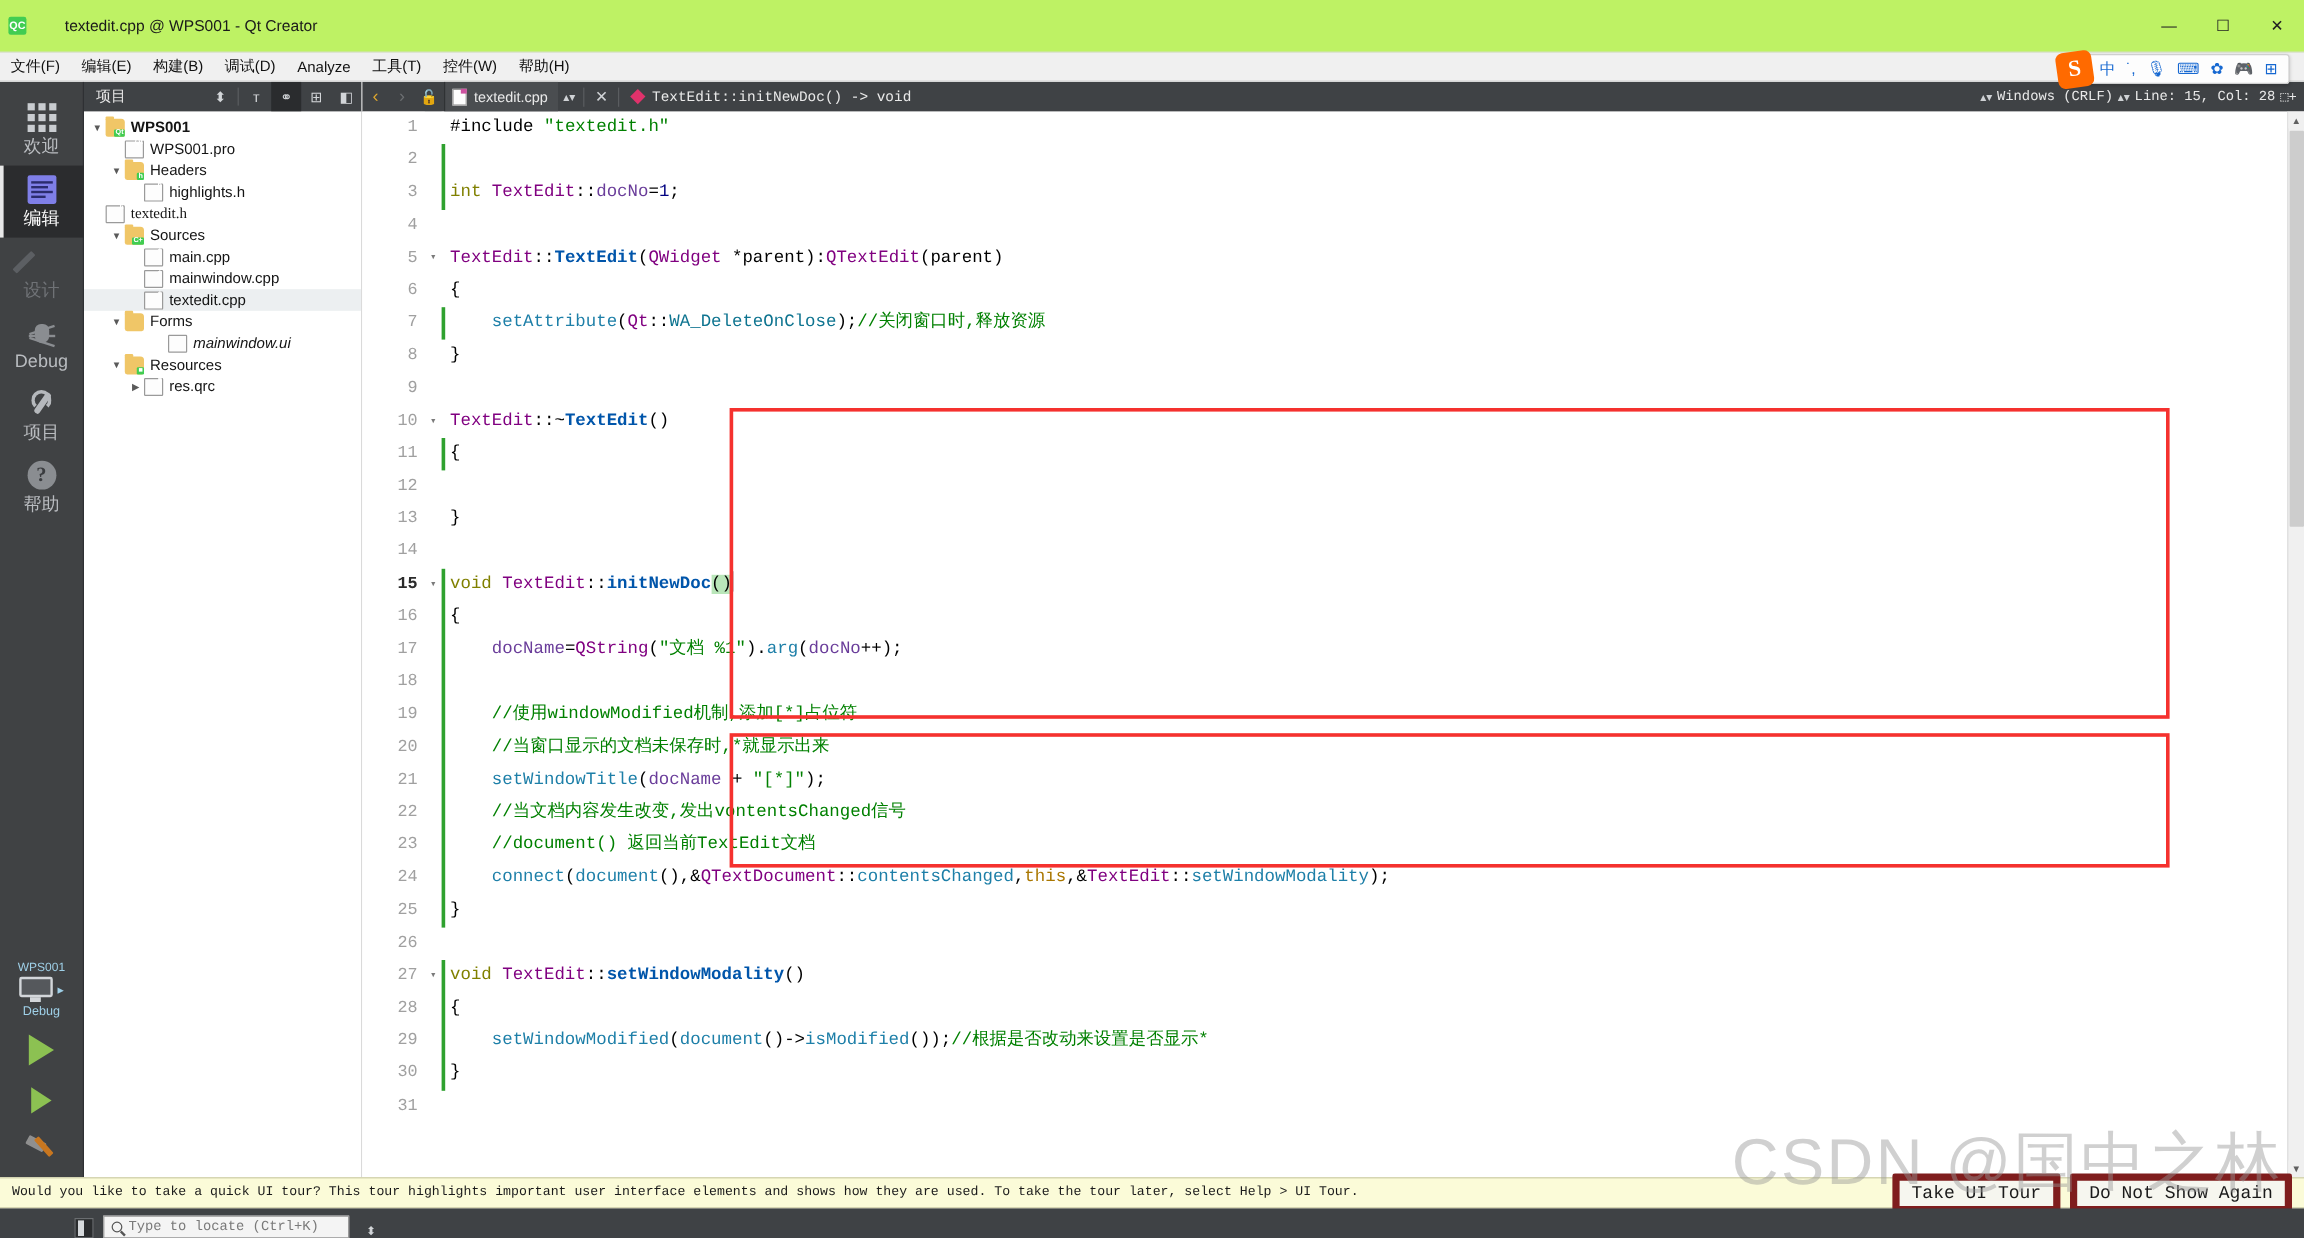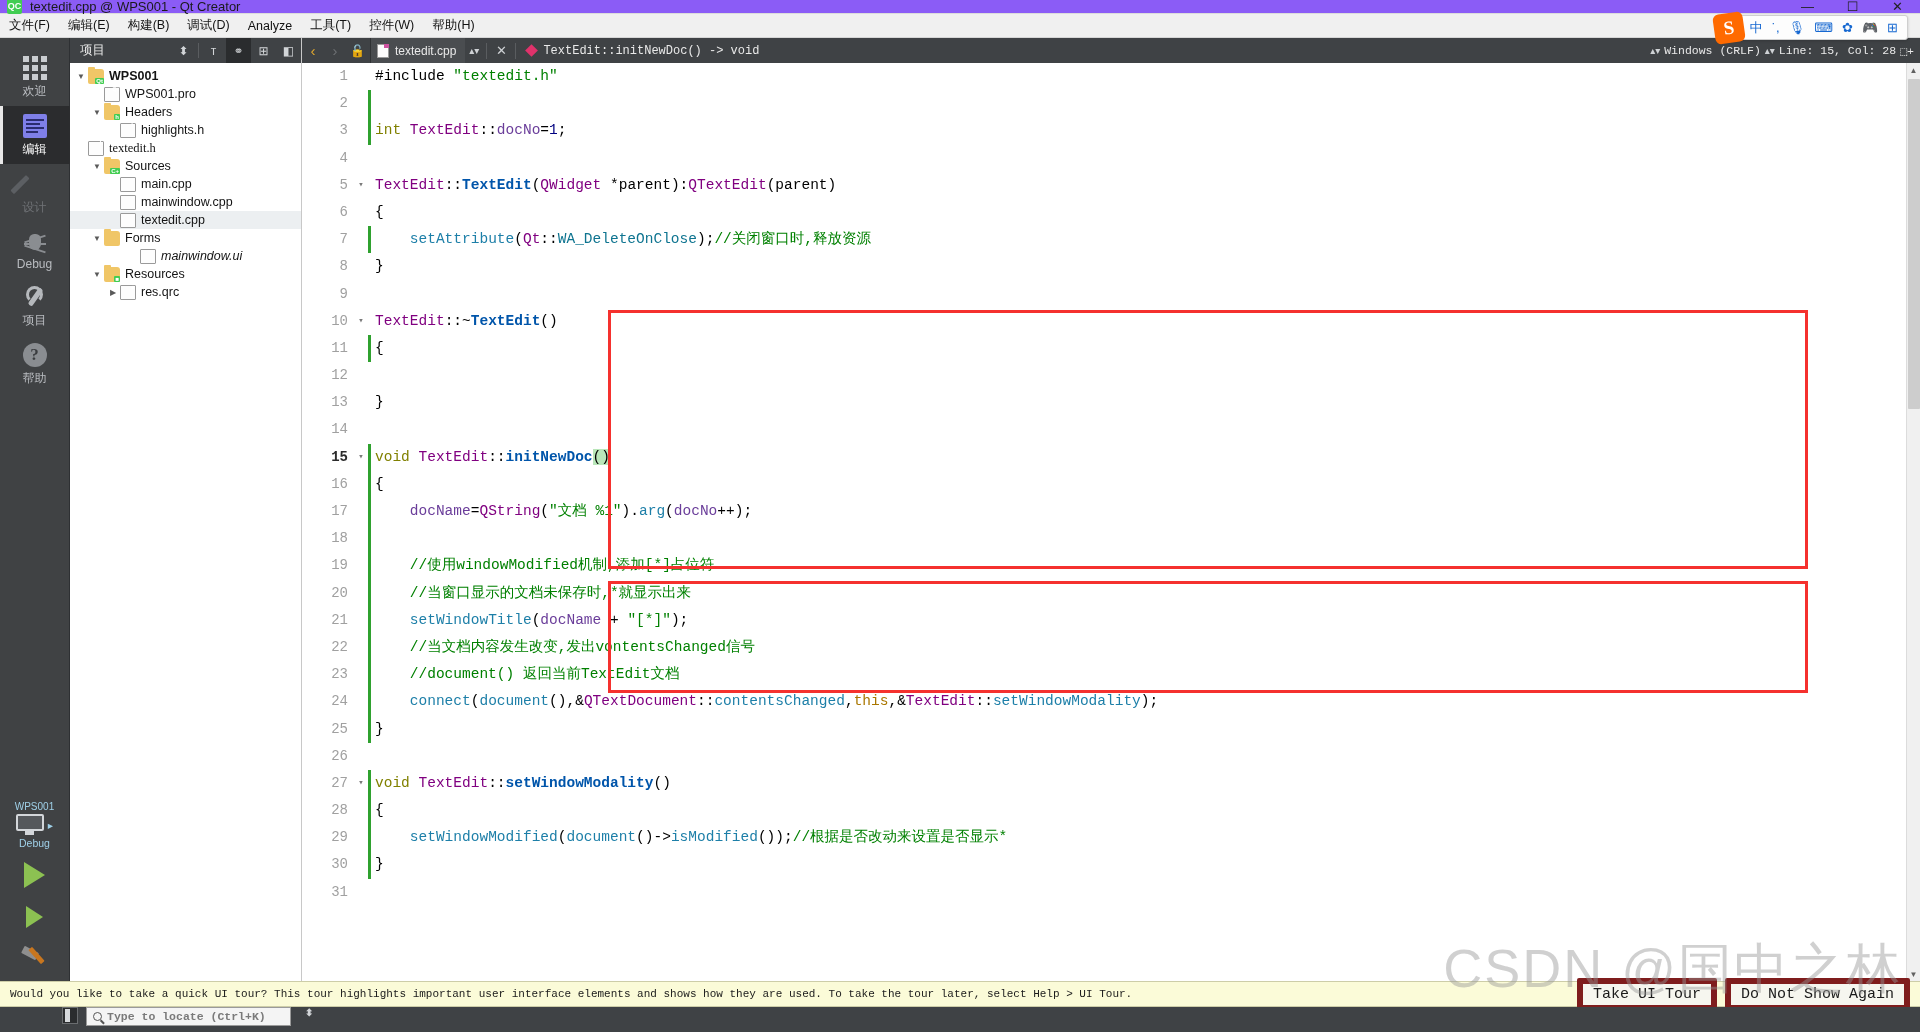--- a/index.html
+++ b/index.html
@@ -6,22 +6,22 @@
   html, body {
     width: 1920px; height: 1032px;
     overflow: hidden;
     font-family: "Liberation Sans", sans-serif;
     background: #ffffff;
   }
   #app { position: relative; width: 1920px; height: 1032px; display: flex; flex-direction: column; }
 
   
   .titlebar {
-    height: 14px; background: #8b5cf6; display: flex; align-items: center;
-    border-bottom: 1px solid #dcdcdc; flex: none;
+    height: 44px; background: #bef264; display: flex; align-items: center;
+    border-bottom: 1px solid #dcdcdc; flex: none; gap: 24px;
   }
   .titlebar .qt-logo {
     width: 15px; height: 15px; margin-left: 7px; margin-right: 8px;
     background: #41cd52; border-radius: 2px; color: #fff;
     font-size: 9px; line-height: 15px; text-align: center; font-weight: bold;
     font-family: "Liberation Sans", sans-serif; flex: none;
   }
   .titlebar .ttl { font-size: 13px; color: #1a1a1a; }
   .titlebar .wbtns { margin-left: auto; display: flex; height: 26px; }
   .titlebar .wbtn {
@@ -62,21 +62,21 @@
   }
   .modebar .spacer-top { height: 10px; }
   .mode {
     width: 70px; padding: 8px 0 6px; display: flex; flex-direction: column;
     align-items: center; gap: 3px; position: relative;
   }
   .mode.active { background: #2b2c2e; }
   .mode.active::before {
     content: ""; position: absolute; left: 0; top: 0; bottom: 0; width: 3px; background: #e8e8e8;
   }
-  .mode .lbl { font-size: 12px; color: #b9bcc0; }
+  .mode .lbl { font-size: 15px; color: #b9bcc0; }
   .mode.active .lbl { color: #ffffff; }
   .mode.dim .lbl { color: #6f7276; }
   .mi-grid { width: 24px; height: 24px; display: grid; grid-template-columns: repeat(3,6px);
              grid-template-rows: repeat(3,6px); gap: 3px; }
   .mi-grid i { background: #c9ccd0; display: block; }
   .mi-edit { width: 24px; height: 24px; background: #7f7fe8; border-radius: 2px;
              display: flex; flex-direction: column; justify-content: center; gap: 2px; padding: 3px; }
   .mi-edit i { height: 2px; background: #2b2c6e; display: block; }
   .mi-edit i:nth-child(2){ width: 80%; } .mi-edit i:nth-child(4){ width: 70%; }
   .mi-pencil { width: 24px; height: 24px; position: relative; }
@@ -209,23 +209,22 @@
     height: 26px; background: #fbfbd8; border-top:1px solid #cdcda8; border-bottom:1px solid #cdcda8;
     display:flex; align-items:center; padding: 0 10px; flex:none; position:relative;
   }
   .tour .msg { font-size: 11px; color: #1a1a1a; font-family:"Liberation Mono", monospace; }
   .tour .btns { margin-left:auto; display:flex; gap:8px; }
   .tour .tbtn { font-size: 15px; padding: 2px 10px; background: #f6f6ef; border:6px solid #7f1d1d;
                 border-radius:2px; color:#1a1a1a; font-family:"Liberation Mono", monospace; }
 
   
   .statusbar {
-    height: 25px; background: #3f4245; display:flex; align-items:flex-start; flex:none; padding-left: 62px;
+    height: 25px; background: #3f4245; display:flex; align-items:flex-end; flex:none; padding-left: 62px;
     position: relative;
-    font-weight: bold;
   }
   .statusbar .toggle { width: 16px; height: 17px; background:#2a2c2e; border:1px solid #6a6d70;
                        display:flex; align-items:center; }
   .statusbar .toggle i { width:5px;height:13px;background:#d6d9dc;margin-left:2px; }
   .locator { width: 205px; height: 19px; background: #f4f4f4; border:1px solid #9a9a9a; margin-left: 8px;
              display:flex; align-items:center; gap:5px; padding: 0 6px; }
   .locator .mag { width:9px;height:9px;border:1.6px solid #555;border-radius:50%;position:relative; flex:none;}
   .locator .mag::after{content:"";position:absolute;right:-4px;bottom:-3px;width:5px;height:1.6px;
                        background:#555;transform:rotate(45deg);}
   .locator .ph { font-size: 11.5px; color: #7a7a7a; font-family:"Liberation Mono",monospace; }

